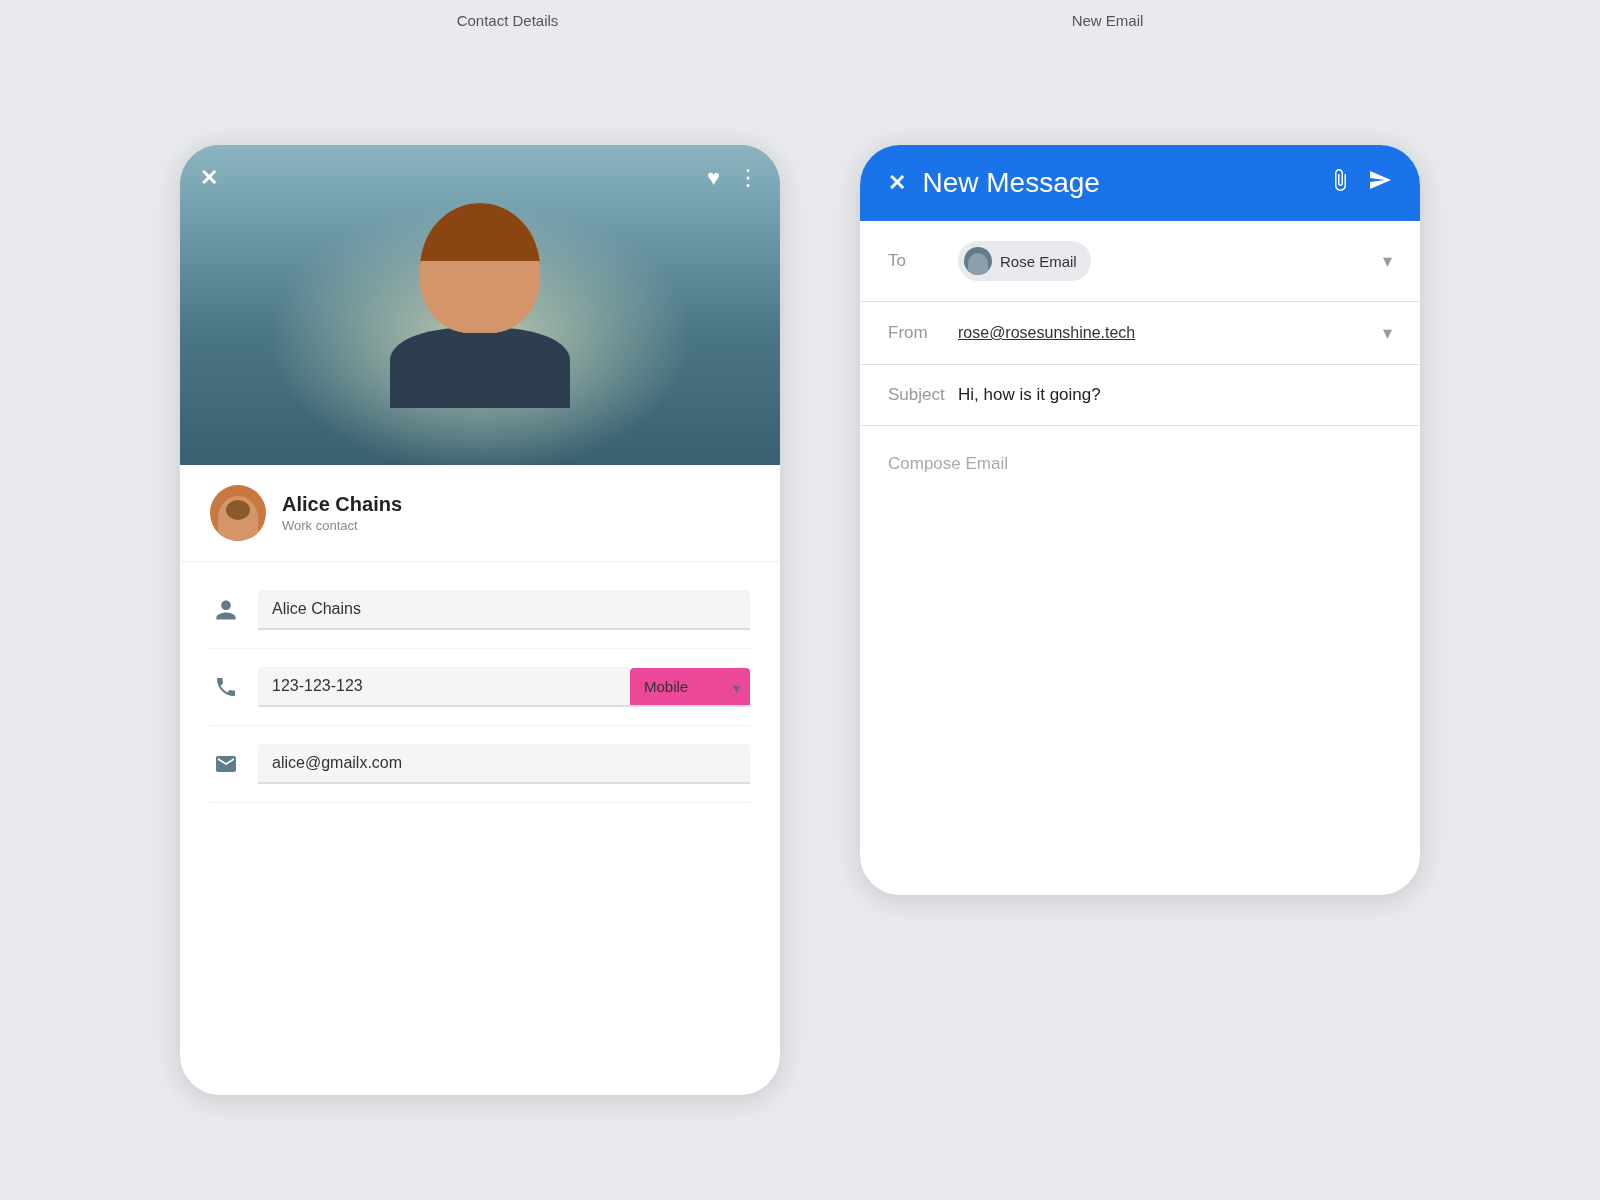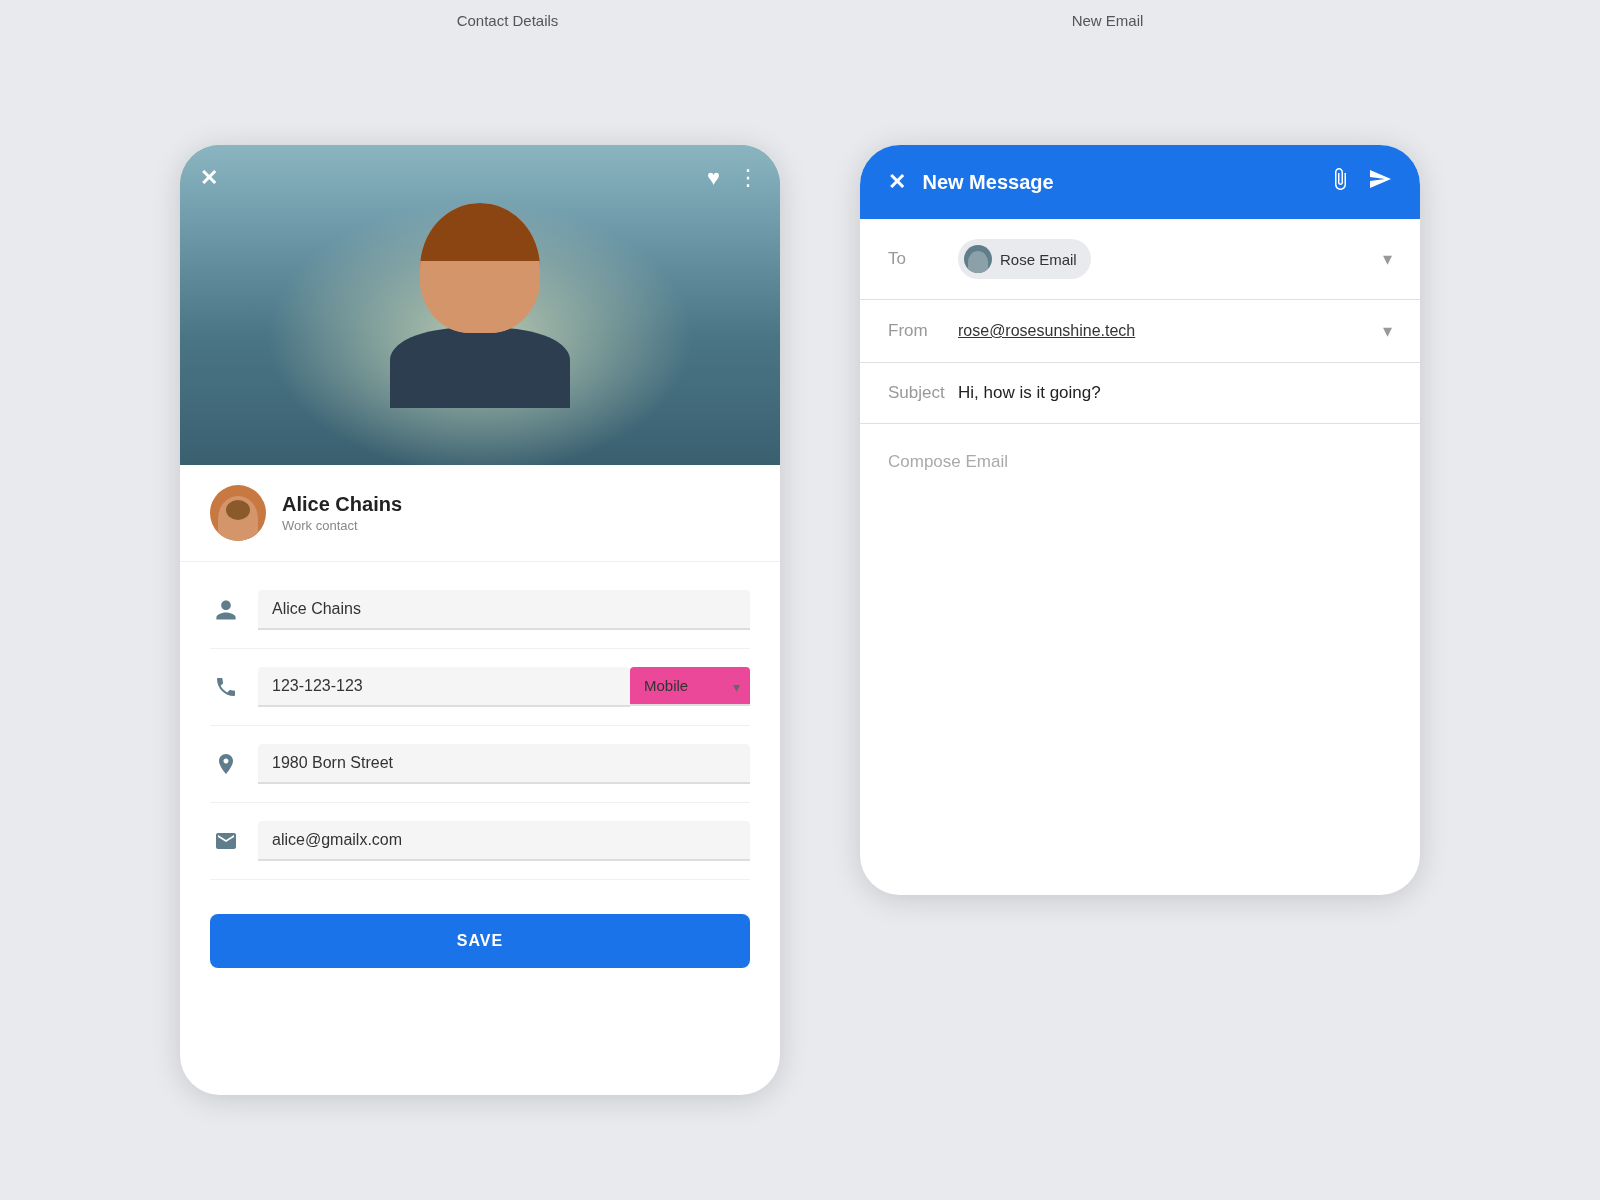--- a/index.html
+++ b/index.html
@@ -212,21 +212,21 @@
       background: #f5f5f5;
       padding: 10px 14px;
       font-size: 16px;
       color: #333;
       border-radius: 4px 4px 0 0;
       outline: none;
     }
 
     .phone-row {
       display: flex;
-      align-items: flex-start;
+      align-items: flex-end;
       flex: 1;
     }
 
     .phone-input {
       flex: 1;
       border: none;
       border-bottom: 2px solid #ddd;
       background: #f5f5f5;
       padding: 10px 14px;
       font-size: 16px;
@@ -301,22 +301,22 @@
       font-size: 22px;
       font-weight: bold;
       cursor: pointer;
       background: none;
       border: none;
     }
 
     .email-header-title {
       flex: 1;
       color: white;
-      font-size: 20px;
-      font-weight: 700;
+      font-size: 28px;
+      font-weight: 400;
     }
 
     .email-header-icon {
       color: white;
       font-size: 24px;
       cursor: pointer;
       background: none;
       border: none;
     }
 
@@ -465,42 +465,33 @@
               <option>Mobile</option>
               <option>Home</option>
               <option>Work</option>
               <option>Other</option>
             </select>
             <span class="select-chevron">▾</span>
           </div>
         </div>
       </div>
 
-      <div class="field-row">
-        <div class="field-icon">
-          <svg width="24" height="24" viewBox="0 0 24 24" fill="#607d8b">
-            <path d="M12 2C8.13 2 5 5.13 5 9c0 5.25 7 13 7 13s7-7.75 7-13c0-3.87-3.13-7-7-7zm0 9.5c-1.38 0-2.5-1.12-2.5-2.5s1.12-2.5 2.5-2.5 2.5 1.12 2.5 2.5-1.12 2.5-2.5 2.5z"></path>
-          </svg>
-        </div>
-        <input class="field-input" type="text" value="1980 Born Street" style="">
-      </div>
 
       <div class="field-row">
         <div class="field-icon">
           <svg width="24" height="24" viewBox="0 0 24 24" fill="#607d8b">
             <path d="M20 4H4c-1.1 0-2 .9-2 2v12c0 1.1.9 2 2 2h16c1.1 0 2-.9 2-2V6c0-1.1-.9-2-2-2zm0 4l-8 5-8-5V6l8 5 8-5v2z"></path>
           </svg>
         </div>
         <input class="field-input" type="text" value="alice@gmailx.com" style="">
       </div>
 
     </div>
 
     
-    <button class="save-btn">SAVE</button>
 
   </div>
 
   <div class="email-frame">
 
     <div class="email-header">
       <button class="email-header-close">✕</button>
       <span class="email-header-title">New Message</span>
       <button class="email-header-icon" style="font-size:22px;">
         <svg width="24" height="24" viewBox="0 0 24 24" fill="white">

